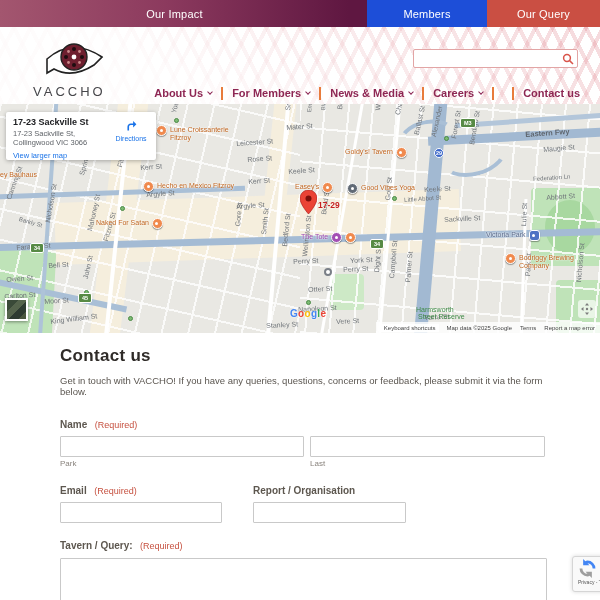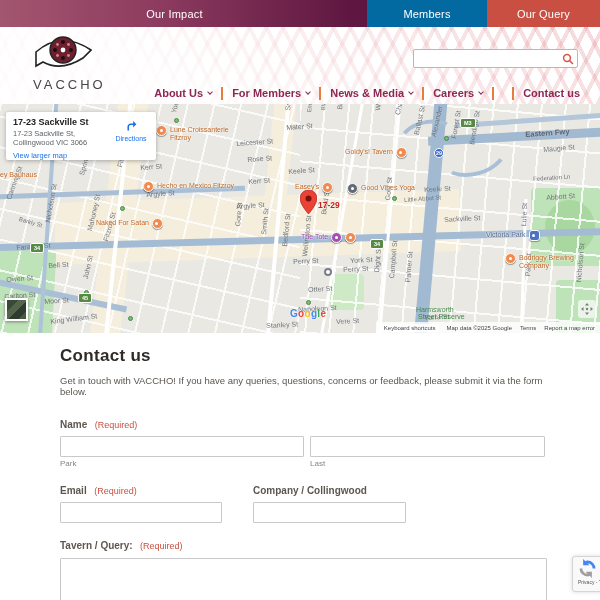--- a/index.html
+++ b/index.html
@@ -4,32 +4,32 @@
 <style>
   html,body{margin:0;padding:0;width:600px;height:600px;overflow:hidden;
     font-family:"Liberation Sans",sans-serif;background:#fff;position:relative}
   *{box-sizing:border-box}
 
   
   .topbar{height:27px;display:flex;width:600px}
   .tb-left{flex:1;background:linear-gradient(90deg,#a3566f 0%,#8c3a5e 45%,#5f1741 95%);
     display:flex;align-items:center;justify-content:flex-end;padding-right:18px}
   .tb-seg{display:flex;align-items:center;justify-content:center}
-  .tb-mid{width:120px;background:#0369a1}
+  .tb-mid{width:120px;background:#1d4ed8}
   .tb-right{width:113px;background:#ca4f43}
   .tb-label{color:#fff;font-size:11px;letter-spacing:.2px}
 
   
   .header{position:relative;height:77px;background:#fff;overflow:hidden}
   .header::before{content:"";position:absolute;inset:0;
     background:repeating-linear-gradient(63deg,rgba(219,112,123,.28) 0 4px,transparent 4px 15px),
                repeating-linear-gradient(-63deg,rgba(219,112,123,.28) 0 4px,transparent 4px 15px)}
   .header::after{content:"";position:absolute;inset:0;
     background:linear-gradient(215deg,rgba(255,255,255,.05),rgba(255,255,255,.93) 72%)}
-  .logo{position:absolute;left:33px;top:1px;z-index:3;text-align:left}
+  .logo{position:absolute;left:33px;top:8px;z-index:3;text-align:right}
   .logo-text{font-size:13px;letter-spacing:3px;color:#46464a;margin-top:1px}
   .search-box{position:absolute;right:22px;top:22px;z-index:3;width:165px;height:19px;
     background:#fff;border:1px solid #e2a5a5;border-radius:2px;display:flex;align-items:center}
   .search-input{flex:1;border:none;outline:none;height:15px;font-size:10px;padding:0 4px;background:transparent}
   .search-ico{width:18px;flex:none;display:flex;align-items:center;justify-content:center;cursor:pointer}
   .nav{position:absolute;right:20px;top:76px;transform:translateY(-100%);z-index:3;
     display:flex;align-items:center;height:20px}
   .nav-item{display:flex;align-items:center;color:#8d2653;font-size:11px;font-weight:bold;
     cursor:pointer;white-space:nowrap}
   .chev{width:4px;height:4px;border-right:1.4px solid #8d2653;border-bottom:1.4px solid #8d2653;
@@ -403,21 +403,21 @@
   <div class="frow mt12" style="gap:10px">
     <div class="col" style="width:162px;margin-right:21px">
       <div style="margin-bottom:4px">
         <span class="flabel">Email</span>
         <span class="req">(Required)</span>
       </div>
       <input class="fin" type="text" style="">
     </div>
     <div class="col" style="width:153px">
       <div style="margin-bottom:4px">
-        <span class="flabel">Company / Collingwood</span>
+        <span class="flabel">Report / Organisation</span>
       </div>
       <input class="fin" type="text" style="">
     </div>
   </div>
 
   <div class="mt12">
     <div style="margin-bottom:5px">
       <span class="flabel">Tavern / Query:</span>
       <span class="req">(Required)</span>
     </div>

